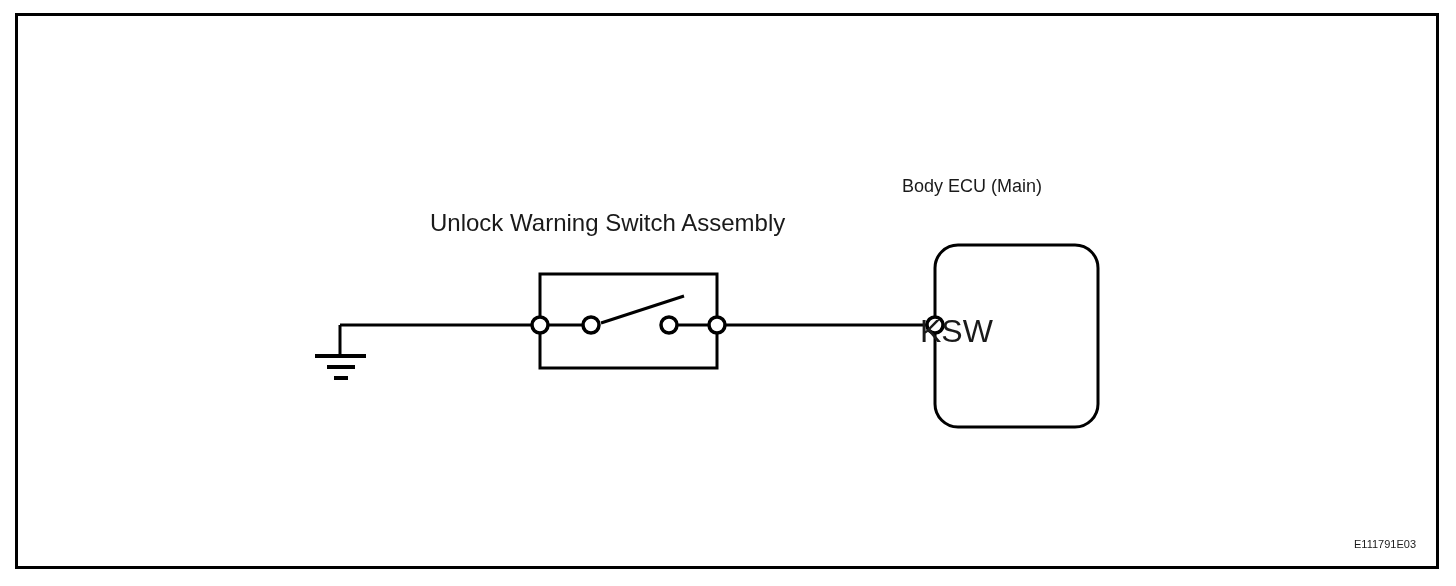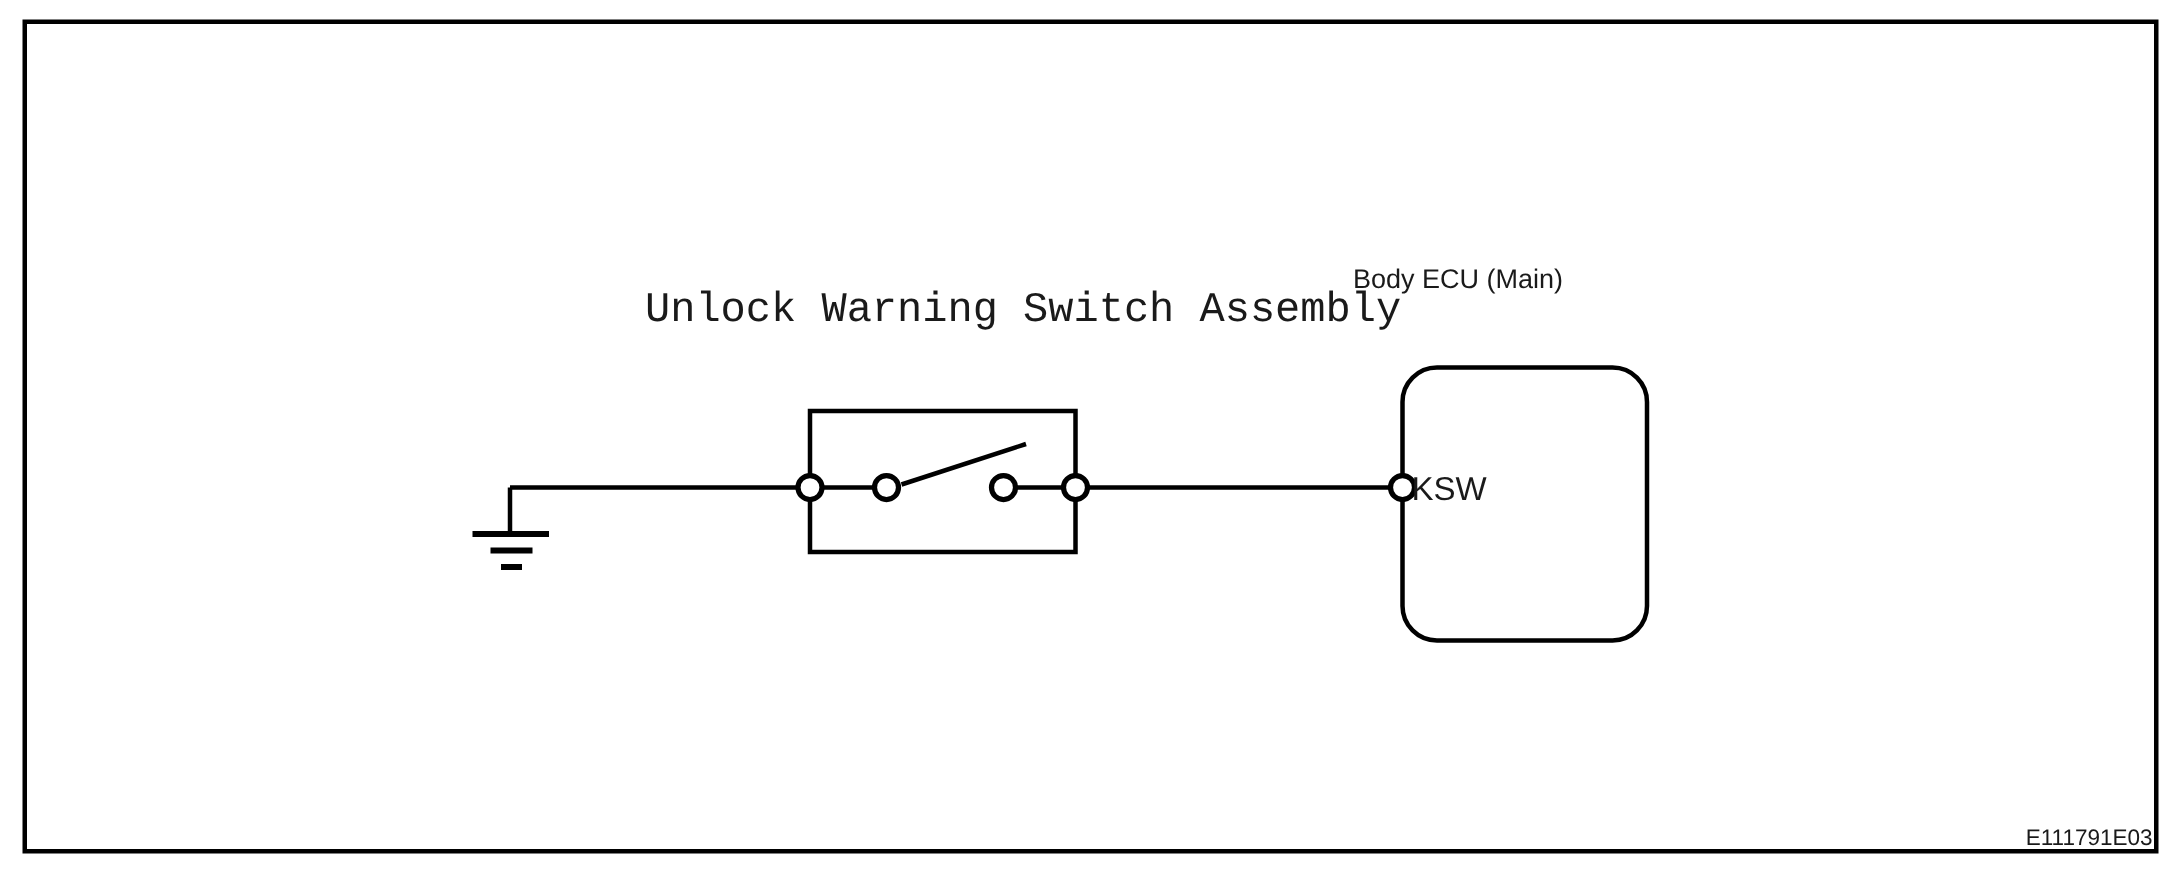--- a/index.html
+++ b/index.html
@@ -31,36 +31,34 @@
     left: 0; top: 0;
     width: 1456px; height: 586px;
   }
   .label {
     position: absolute;
     color: var(--text);
     white-space: nowrap;
     line-height: 1;
   }
   .label-switch-assembly {
-    left: 430px; top: 194px;
-    font-size: 28px;
-    font-family: Liberation Mono, monospace;
+    left: 430px; top: 211px;
+    font-size: 24px;
   }
   .label-body-ecu {
     left: 902px; top: 177px;
     font-size: 18px;
   }
   .label-terminal {
-    left: 941px; top: 315px;
-    font-size: 22px;
+    left: 920px; top: 315px;
+    font-size: 32px;
   }
   .label-figure-code {
-    right: 21px; top: 539px;
-    font-size: 15px;
-    margin-top: 12px;
+    right: 40px; top: 539px;
+    font-size: 11px;
   }
 </style>
 </head>
 <body>
 
 <div class="canvas">
   <div class="frame"></div>
 
   <svg class="artwork" viewBox="0 0 1456 586" xmlns="http://www.w3.org/2000/svg" fill="none" stroke="#000000" stroke-width="3">
 

